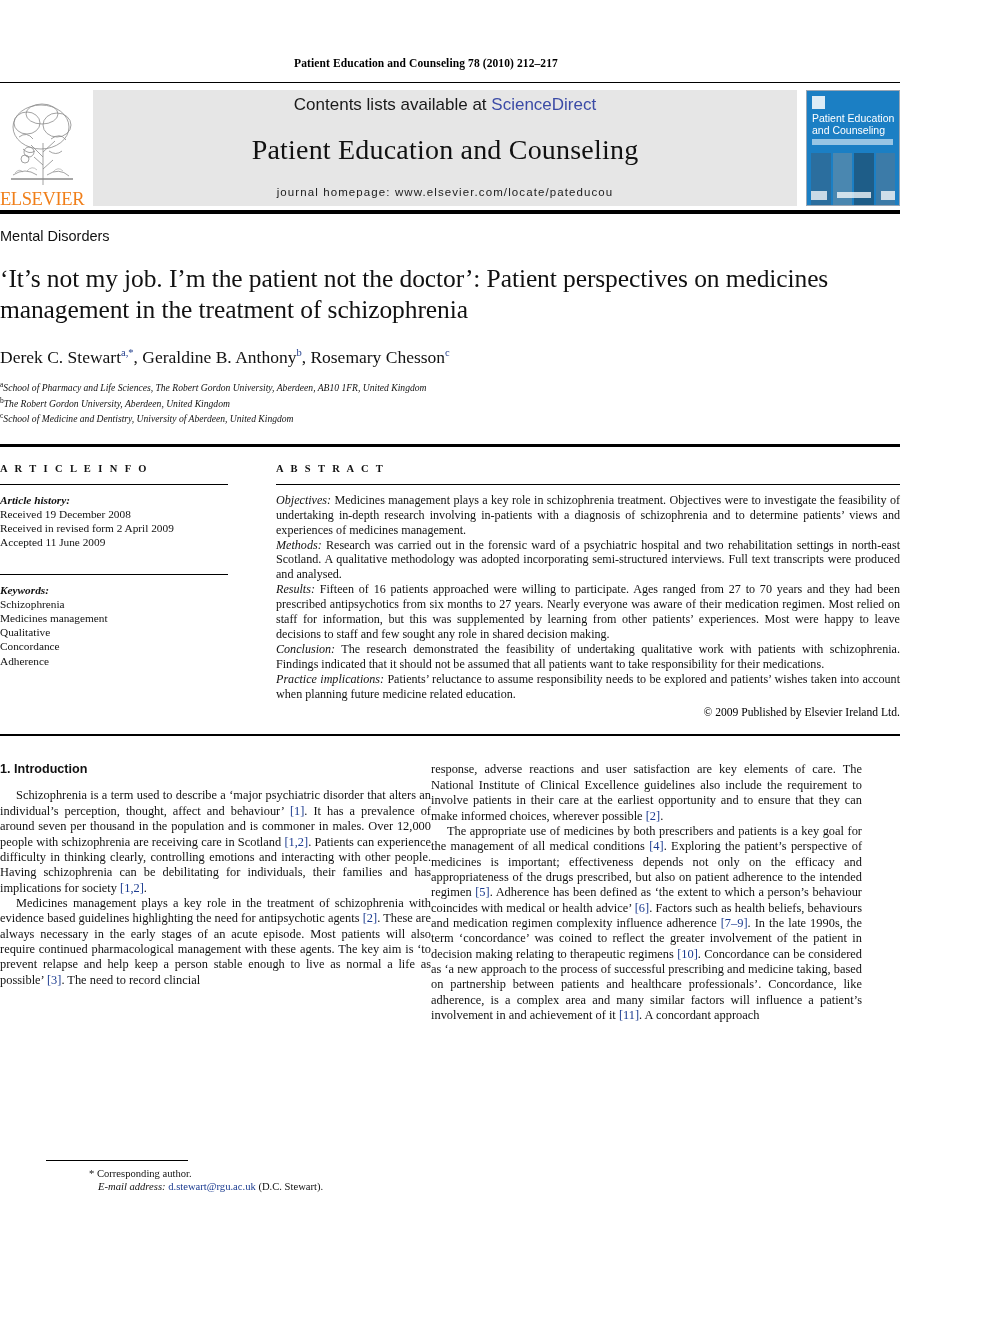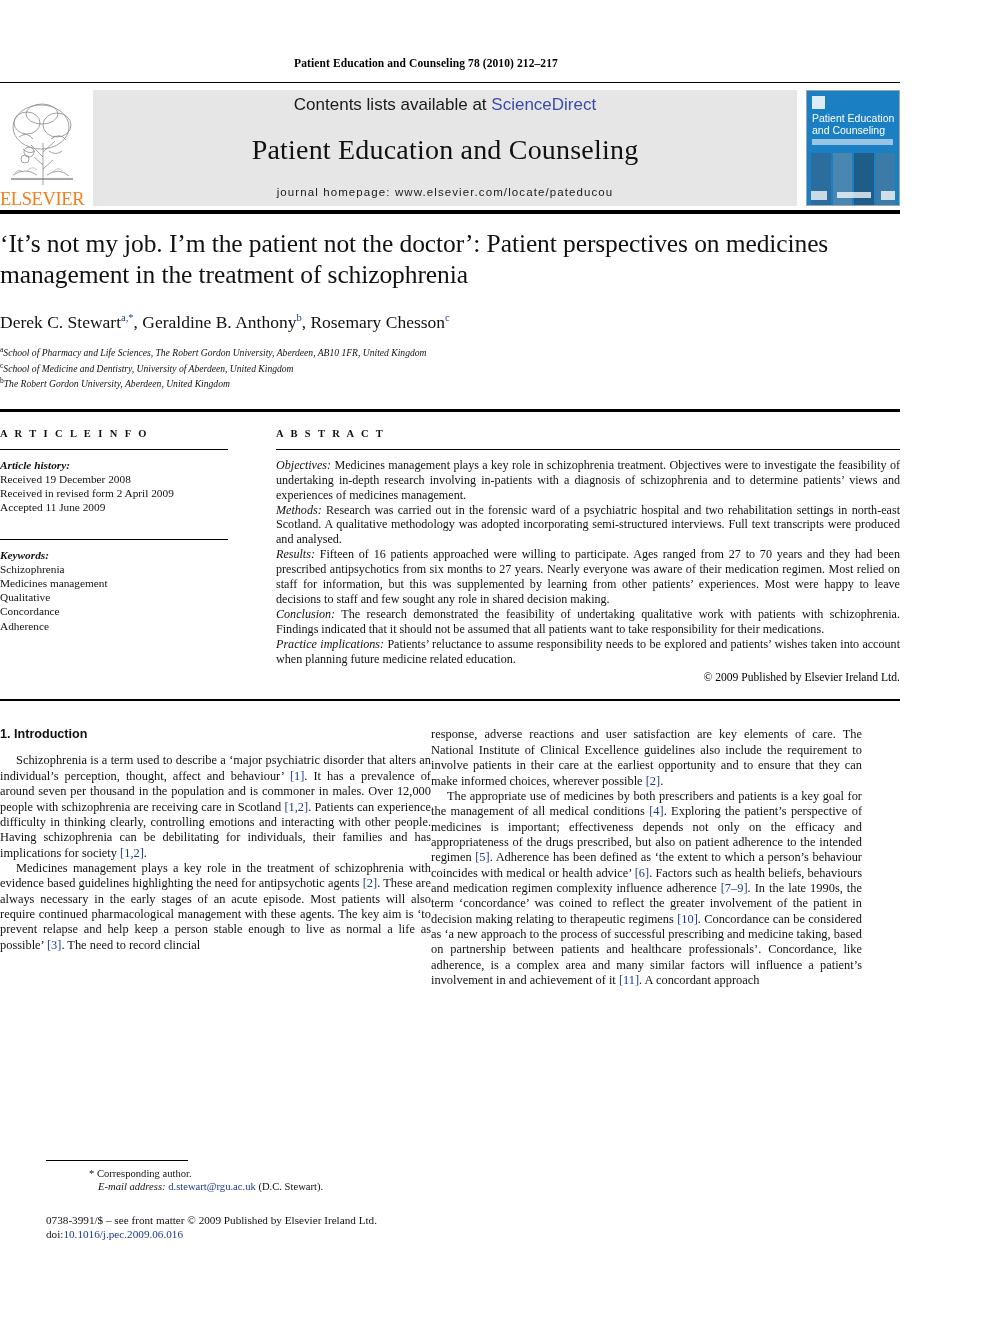--- a/index.html
+++ b/index.html
@@ -393,31 +393,32 @@
           <span class="cover-fr"></span>
         </div>
       </div>
     </div>
 
   </div>
 
   <div class="thick-rule"></div>
 
   <div class="title-block">
+    <div class="section-label">Mental Disorders</div>
 
     <h1 class="article-title">‘It’s not my job. I’m the patient not the doctor’: Patient perspectives on medicines management in the treatment of schizophrenia</h1>
 
     <div class="authors">
       <span><span>Derek C. Stewart</span><sup>a,*</sup></span><span>, </span><span><span>Geraldine B. Anthony</span><sup>b</sup></span><span>, </span><span><span>Rosemary Chesson</span><sup>c</sup></span>
     </div>
 
     <div class="affil">
       <div><sup>a</sup><span>School of Pharmacy and Life Sciences, The Robert Gordon University, Aberdeen, AB10 1FR, United Kingdom</span></div>
+      <div><sup>b</sup><span>The Robert Gordon University, Aberdeen, United Kingdom</span></div>
       <div><sup>c</sup><span>School of Medicine and Dentistry, University of Aberdeen, United Kingdom</span></div>
-      <div><sup>b</sup><span>The Robert Gordon University, Aberdeen, United Kingdom</span></div>
     </div>
   </div>
 
   <div class="rule-wide-thick"></div>
 
   <div class="info-abstract">
 
     <div class="col-info">
       <div class="kicker">A R T I C L E  I N F O</div>
       <div class="hr-thin"></div>
@@ -481,18 +482,14 @@
         <span>Corresponding author.</span>
       </div>
       <div style="padding-left:9px">
         <span class="mail-label">E-mail address:</span>
         <span class="link">d.stewart@rgu.ac.uk</span>
         <span>(D.C. Stewart).</span>
       </div>
     </div>
   </div>
 
-  <div class="imprint">
-    <div>0738-3991/$ – see front matter © 2009 Published by Elsevier Ireland Ltd.</div>
-    <div><span>doi:</span><span class="doi-link">10.1016/j.pec.2009.06.016</span></div>
-  </div>
 
 </div>
 
 </body></html>

